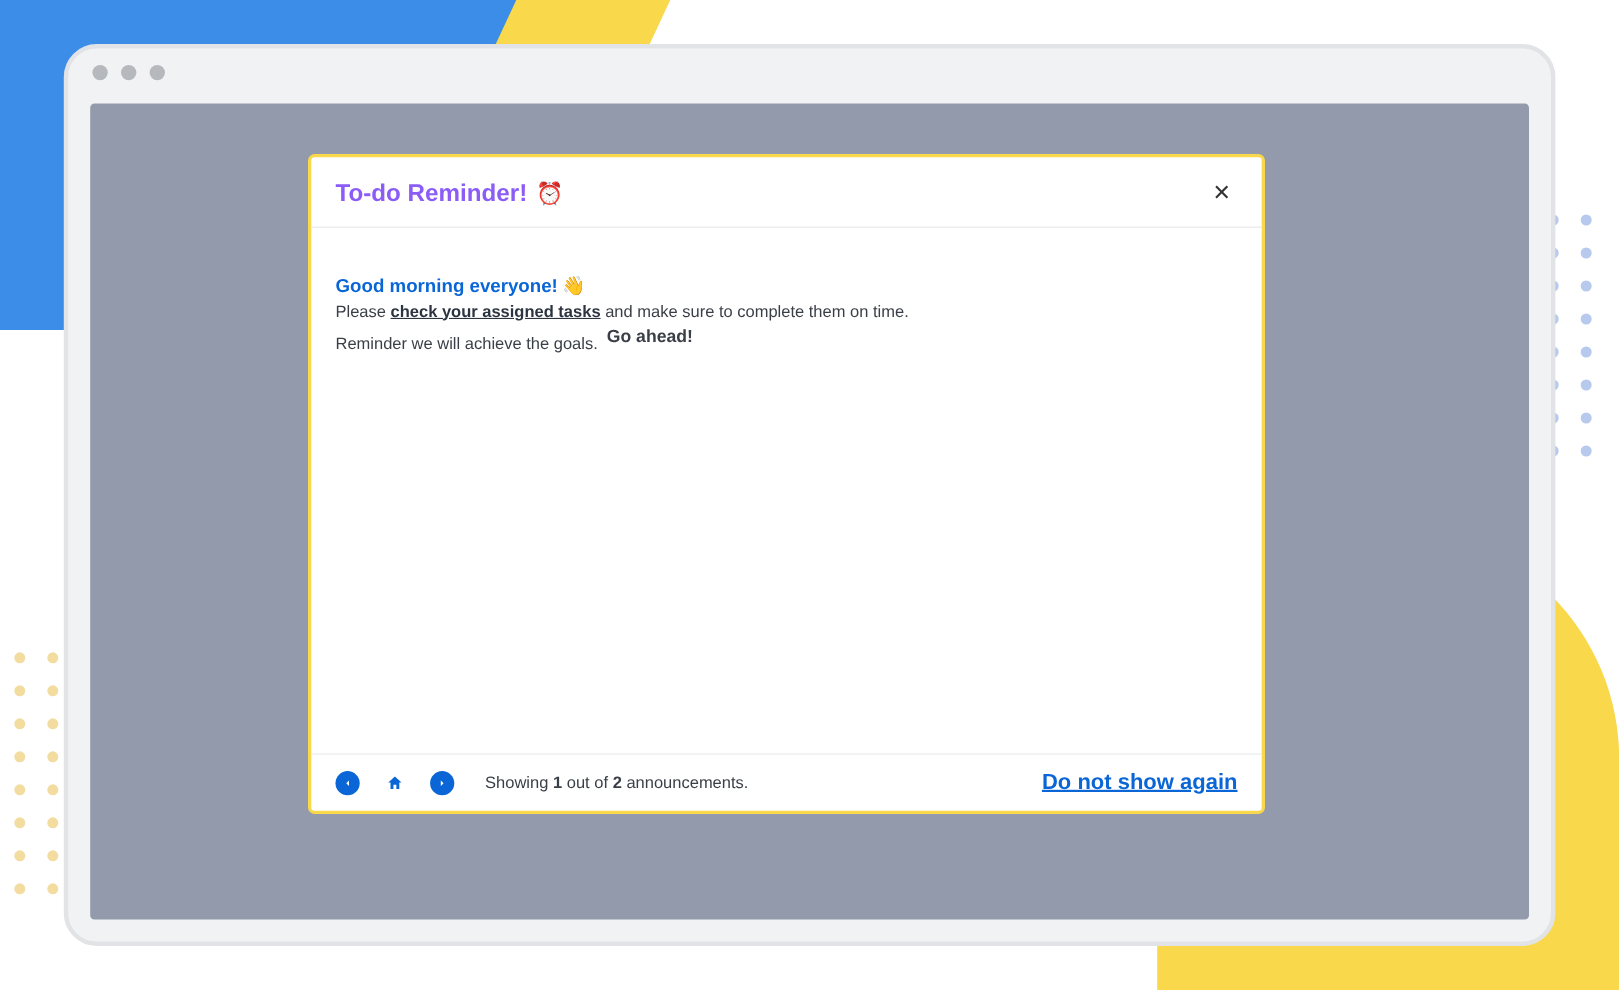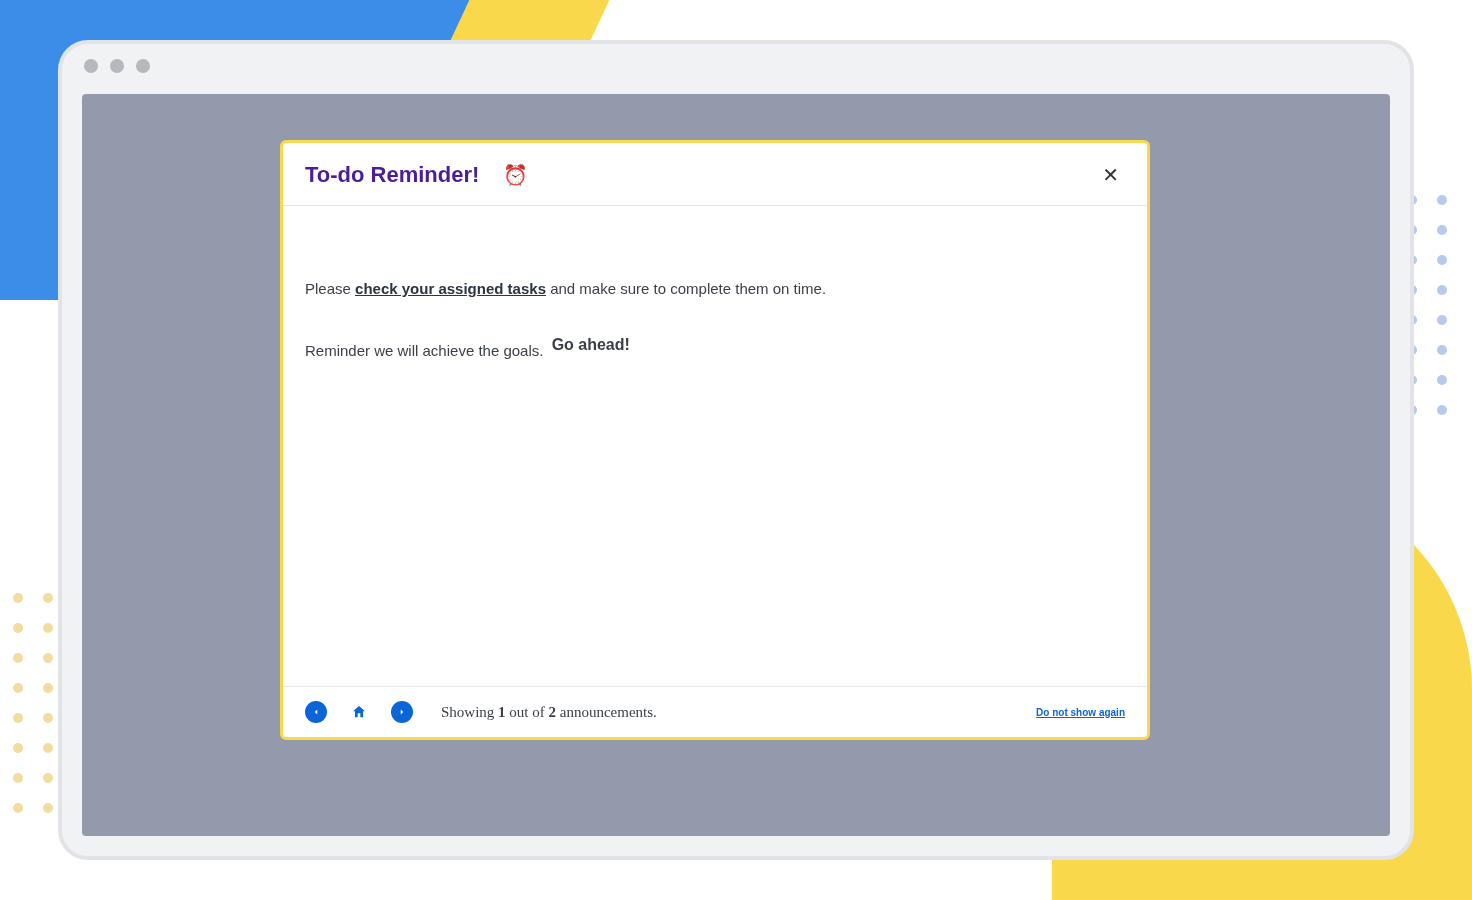--- a/index.html
+++ b/index.html
@@ -14,43 +14,43 @@
 
   
   .window{position:absolute;top:40px;left:58px;width:1356px;height:820px;background:#f1f2f4;border:4px solid #e1e3e7;border-radius:30px;z-index:2;box-sizing:border-box;}
   .window-titlebar{height:44px;padding-left:22px;display:flex;align-items:center;gap:12px;}
   .dot{width:14px;height:14px;border-radius:50%;background:#b5b8bd;}
   .window-body{position:absolute;top:50px;left:20px;right:20px;bottom:20px;background:#929aab;border-radius:4px;}
 
   
   .modal{position:absolute;top:46px;left:198px;width:870px;height:600px;background:#fff;border:3px solid #f9d84b;border-radius:6px;box-sizing:border-box;display:flex;flex-direction:column;}
   .modal-header{display:flex;align-items:center;justify-content:space-between;padding:16px 22px 14px 22px;border-bottom:1px solid #e5e6ea;}
-  .modal-title{font-size:22px;font-weight:600;color:#4c1d95;display:flex;align-items:center;gap:24px;}
+  .modal-title{font-size:22px;font-weight:600;color:#8b5cf6;display:flex;align-items:flex-end;gap:8px;}
   .modal-title .emoji{font-size:20px;}
   .close-btn{font-size:20px;color:#333;background:none;border:none;cursor:pointer;padding:4px 6px;}
 
   .modal-content{flex:1;overflow-y:scroll;padding:40px 22px 20px 22px;color:#3a3f47;font-size:15px;line-height:1.5;}
   .modal-content::-webkit-scrollbar{width:14px;}
   .modal-content::-webkit-scrollbar-track{background:#f3f3f3;}
   .modal-content::-webkit-scrollbar-thumb{background:#cfcfcf;}
   .greeting{color:#0a66d6;font-weight:700;font-size:17px;display:inline-flex;align-items:center;gap:4px;}
   .greeting .emoji{font-size:17px;}
-  .para{margin-top:32px;}
+  .para{}
   .link-tasks{font-weight:700;text-decoration:underline;color:#2b3440;cursor:pointer;}
   .goahead{font-weight:700;font-size:16px;vertical-align:super;margin-left:4px;}
 
   .modal-footer{border-top:1px solid #e8e9ec;padding:14px 22px;display:flex;align-items:center;justify-content:space-between;}
   .footer-left{display:flex;align-items:center;gap:18px;}
   .nav-btn{width:22px;height:22px;border-radius:50%;background:#0a66d6;color:#fff;display:flex;align-items:center;justify-content:center;border:none;cursor:pointer;}
   .nav-btn svg{width:12px;height:12px;fill:#fff;}
   .home-btn svg{width:16px;height:16px;fill:#0a66d6;}
   .home-btn{background:none;border:none;cursor:pointer;display:flex;align-items:center;justify-content:center;}
-  .showing{color:#3a3f47;font-size:15px;margin-left:10px;font-family:Liberation Serif, serif;}
+  .showing{color:#3a3f47;font-size:15px;margin-left:10px;}
   .showing b{font-weight:700;}
-  .donot{color:#0a66d6;font-weight:700;text-decoration:underline;font-size:10px;cursor:pointer;}
+  .donot{color:#0a66d6;font-weight:700;text-decoration:underline;font-size:20px;cursor:pointer;}
 </style>
 </head>
 <body>
 
 <div class="bg-blue-shape"></div>
 <div class="bg-yellow-band"></div>
 <div class="bg-yellow-shape"></div>
 <div class="dots dots-blue">
   <svg width="200" height="260">
     <g fill="#b7c9ec">
@@ -165,20 +165,24 @@
         <div class="modal-title">
           <span>To-do Reminder!</span>
           <span class="emoji">⏰</span>
         </div>
         <button class="close-btn">
           <span>✕</span>
         </button>
       </div>
 
       <div class="modal-content">
+        <div class="greeting">
+          <span>Good morning everyone!</span>
+          <span class="emoji">👋</span>
+        </div>
         <div class="para">
           <span>Please </span><a class="link-tasks">check your assigned tasks</a><span> and make sure to complete them on time.</span>
         </div>
         <div class="para">
           <span>Reminder we will achieve the goals. </span><span class="goahead">Go ahead!</span>
         </div>
       </div>
 
       <div class="modal-footer">
         <div class="footer-left">

